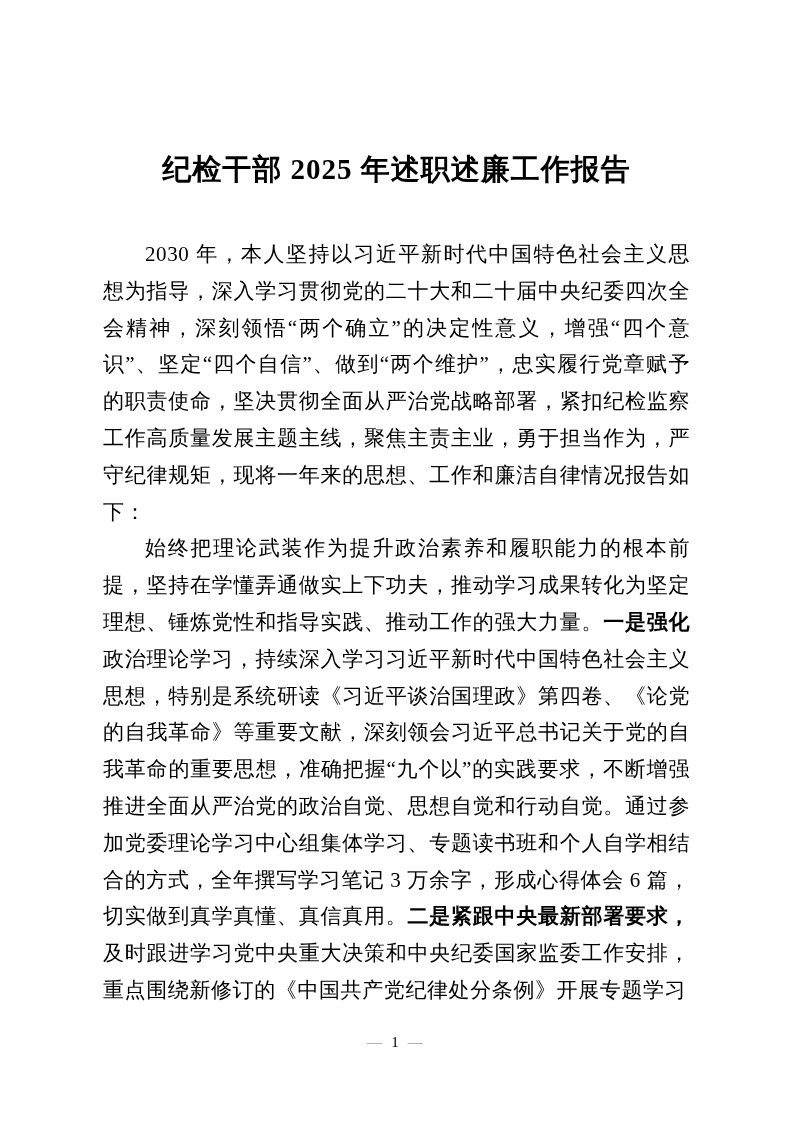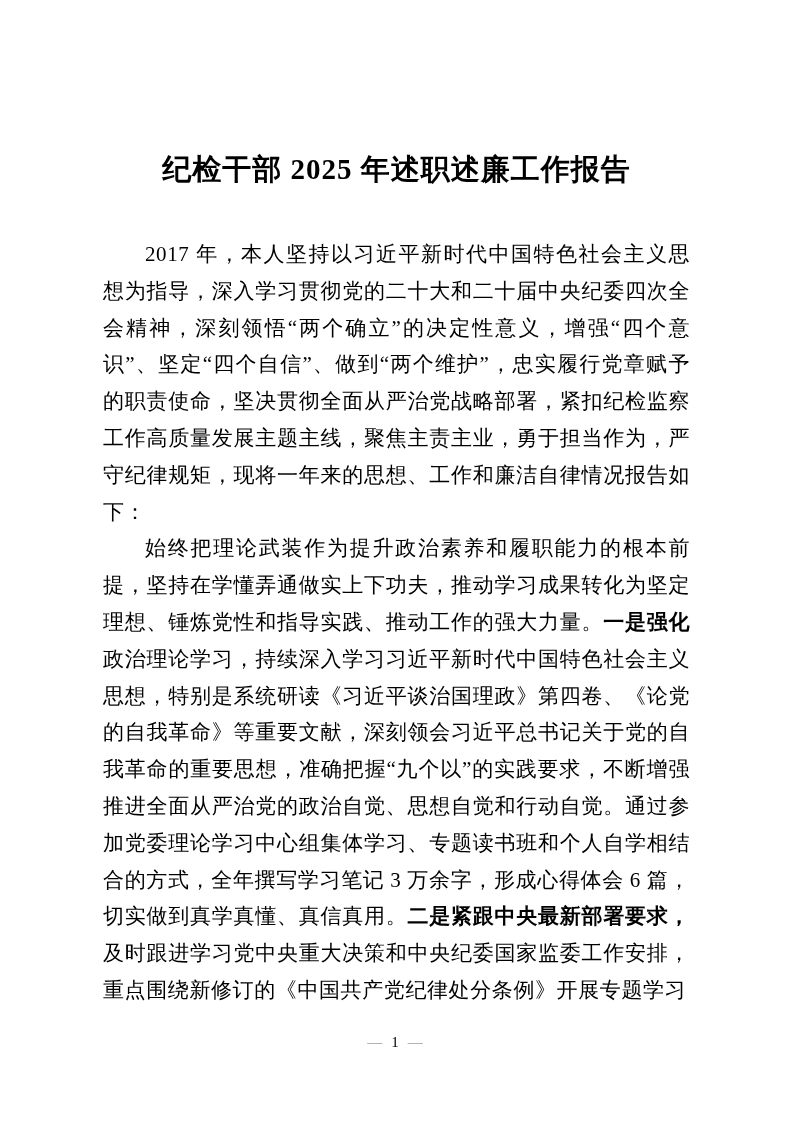--- a/index.html
+++ b/index.html
@@ -67,21 +67,21 @@
 </head>
 <body>
 
 <div class="page">
 
   <div class="doc-content">
     <h1 class="doc-title">纪检干部 2025 年述职述廉工作报告</h1>
 
     <div class="doc-body" id="doc-body">
 
-    <p class="body-para"><span>2017 年，本人坚持以习近平新时代中国特色社会主义思想为指导，深入学习贯彻党的二十大和二十届中央纪委四次全会精神，深刻领悟“两个确立”的决定性意义，增强“四个意识”、坚定“四个自信”、做到“两个维护”，忠实履行党章赋予的职责使命，坚决贯彻全面从严治党战略部署，紧扣纪检监察工作高质量发展主题主线，聚焦主责主业，勇于担当作为，严守纪律规矩，现将一年来的思想、工作和廉洁自律情况报告如下：</span></p>
+    <p class="body-para"><span>2030 年，本人坚持以习近平新时代中国特色社会主义思想为指导，深入学习贯彻党的二十大和二十届中央纪委四次全会精神，深刻领悟“两个确立”的决定性意义，增强“四个意识”、坚定“四个自信”、做到“两个维护”，忠实履行党章赋予的职责使命，坚决贯彻全面从严治党战略部署，紧扣纪检监察工作高质量发展主题主线，聚焦主责主业，勇于担当作为，严守纪律规矩，现将一年来的思想、工作和廉洁自律情况报告如下：</span></p>
         <p class="body-para"><span>始终把理论武装作为提升政治素养和履职能力的根本前提，坚持在学懂弄通做实上下功夫，推动学习成果转化为坚定理想、锤炼党性和指导实践、推动工作的强大力量。</span><span class="run-bold">一是强化</span><span>政治理论学习，持续深入学习习近平新时代中国特色社会主义思想，特别是系统研读《习近平谈治国理政》第四卷、《论党的自我革命》等重要文献，深刻领会习近平总书记关于党的自我革命的重要思想，准确把握“九个以”的实践要求，不断增强推进全面从严治党的政治自觉、思想自觉和行动自觉。通过参加党委理论学习中心组集体学习、专题读书班和个人自学相结合的方式，全年撰写学习笔记 3 万余字，形成心得体会 6 篇，切实做到真学真懂、真信真用。</span><span class="run-bold">二是紧跟中央最新部署要求，</span><span>及时跟进学习党中央重大决策和中央纪委国家监委工作安排，重点围绕新修订的《中国共产党纪律处分条例》开展专题学习</span></p>
       </div>
   </div>
 
   <div class="page-footer">
     <span class="footer-dash">—</span><span>1</span><span class="footer-dash">—</span>
   </div>
 
 </div>
 

